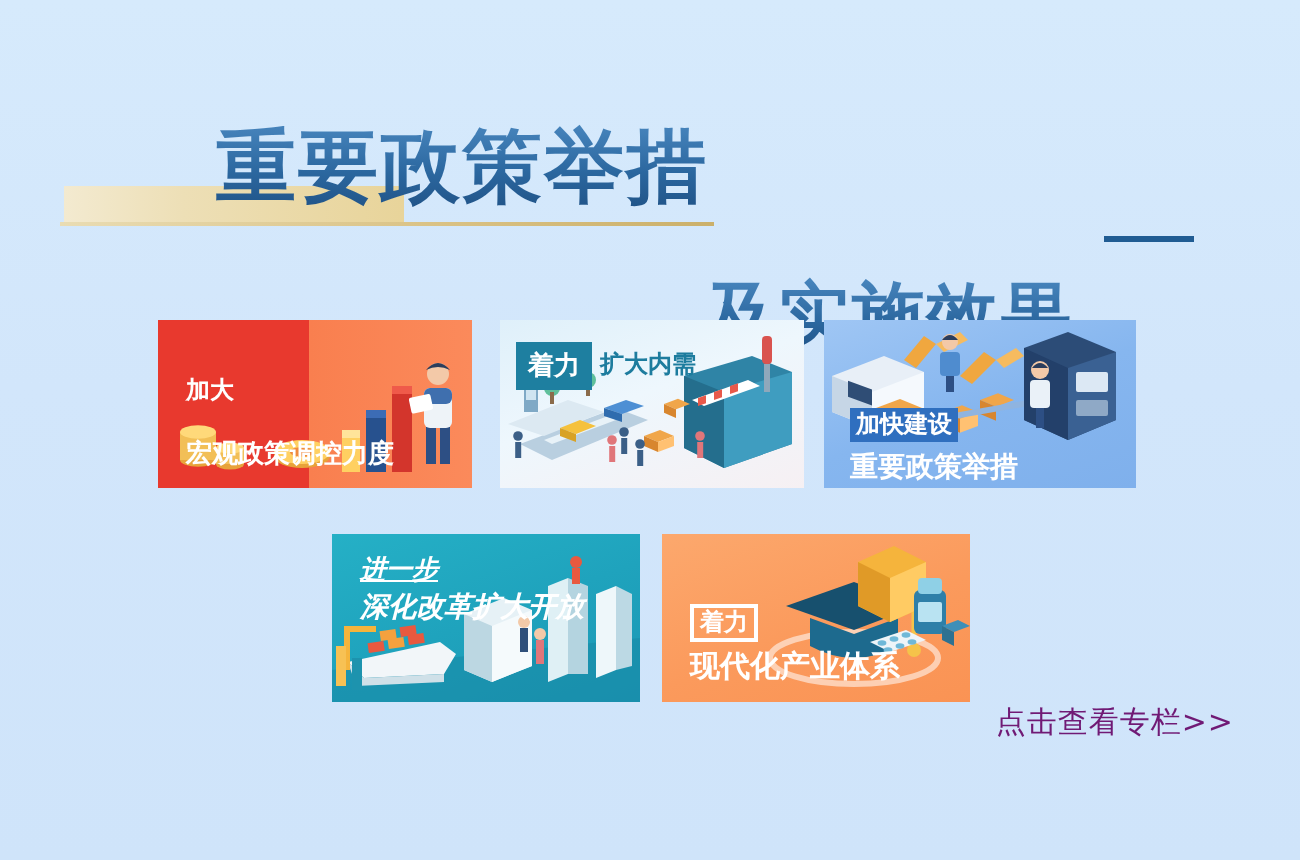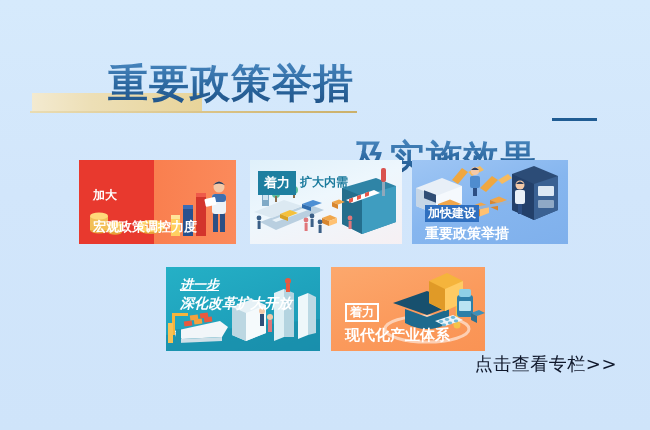--- a/index.html
+++ b/index.html
@@ -87,21 +87,21 @@
   #card5 .l1{display:inline-block;border:2px solid #ffffff;color:#ffffff;
     font-size:12px;font-weight:bold;padding:0px 3px;}
   #card5 .l2{color:#ffffff;font-size:15px;margin-top:4px;}
 
   
   .art{position:absolute;inset:0;z-index:1;}
 
   
   .link{
     position:absolute;right:33px;top:352px;
-    font-size:18px;color:#0f172a;letter-spacing:.5px;cursor:pointer;
+    font-size:15px;color:#701a75;letter-spacing:.5px;cursor:pointer;
     font-family:"DejaVu Sans","Liberation Sans",sans-serif;
   }
 </style>
 </head>
 <body>
 
 <div class="stage">
 
   <div class="title-wrap">
     <div class="gold-bar"></div>

